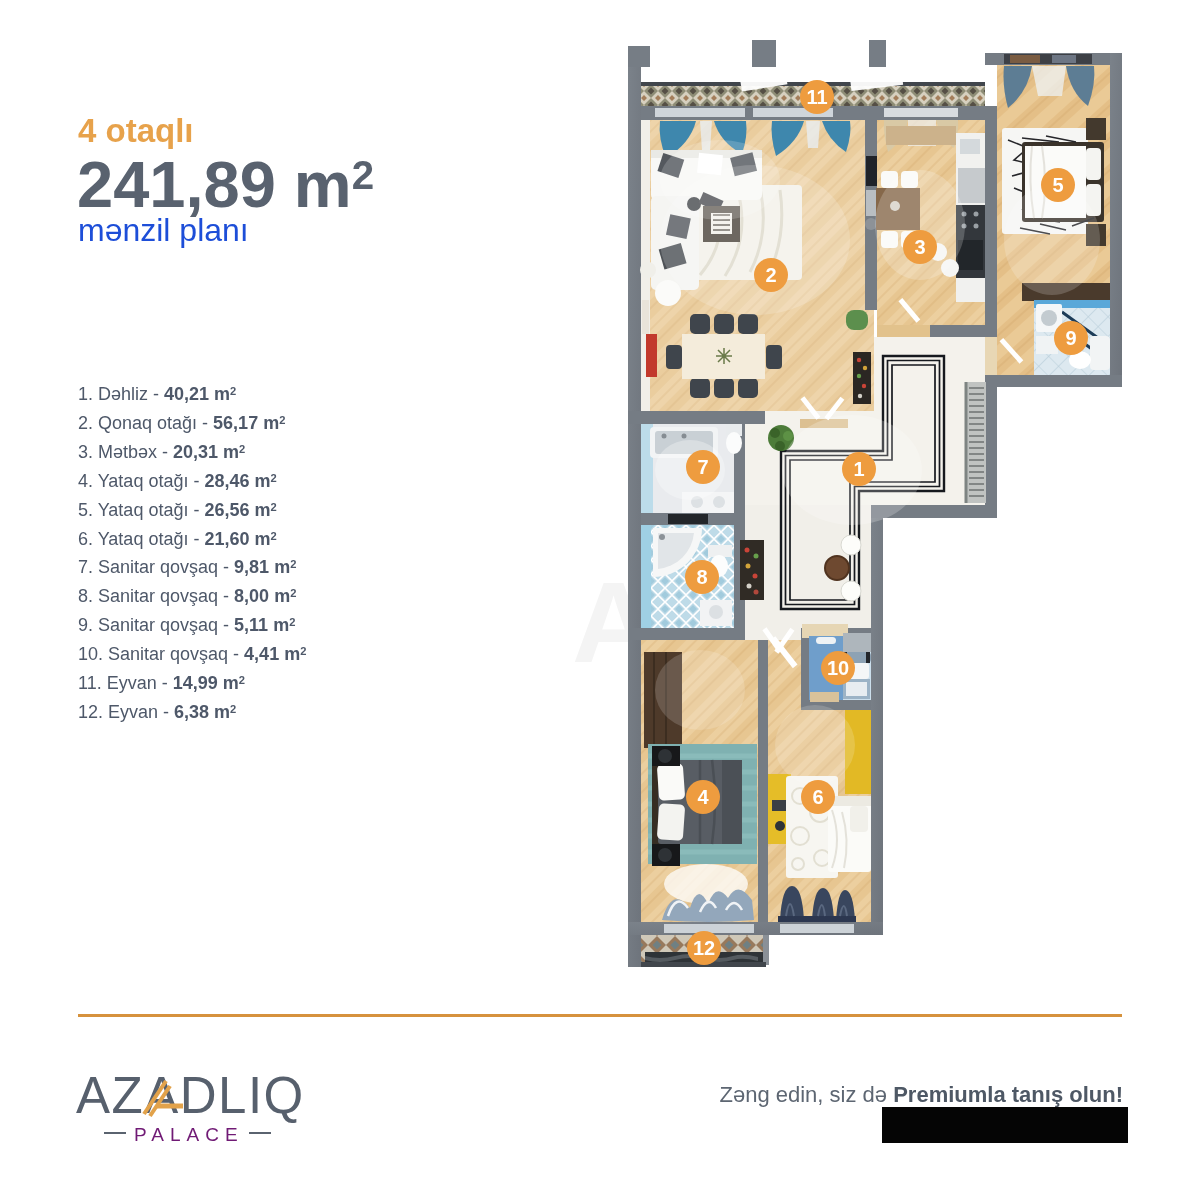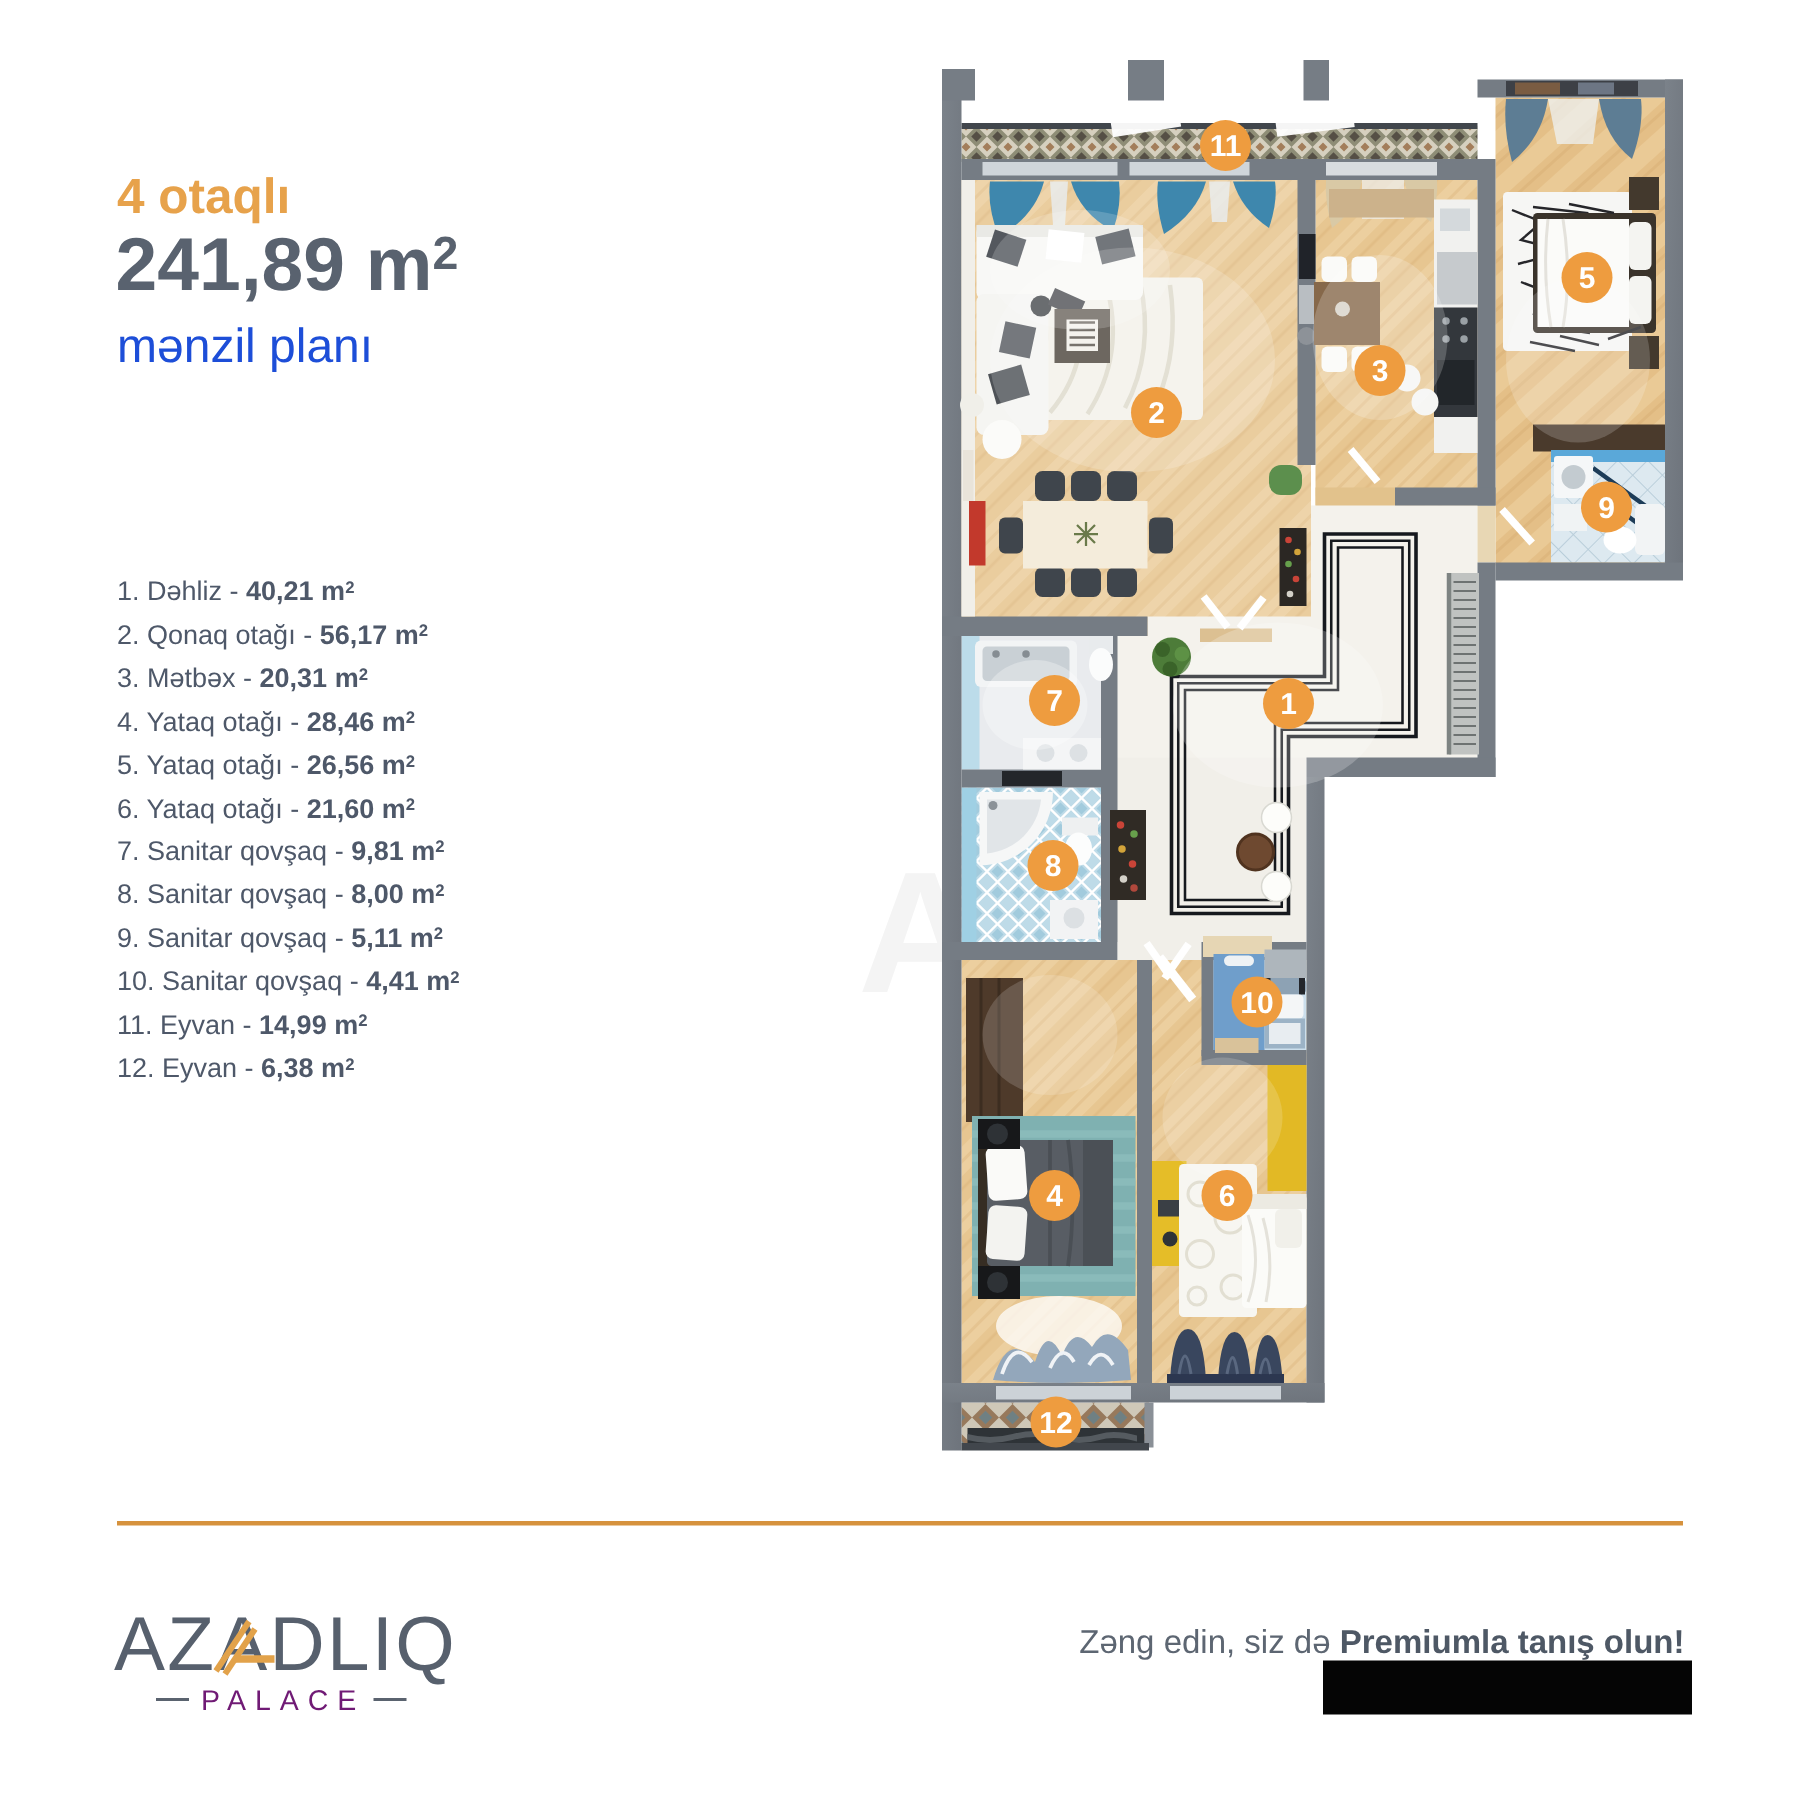--- a/index.html
+++ b/index.html
@@ -5,21 +5,21 @@
   html,body{margin:0;padding:0;}
   body{width:1200px;height:1200px;background:#ffffff;font-family:"Liberation Sans",sans-serif;position:relative;overflow:hidden;}
   .abs{position:absolute;}
   sup{font-size:0.62em;vertical-align:baseline;position:relative;top:-0.45em;line-height:0;}
 </style>
 </head>
 <body>
 
 <div class="abs" style="left:78px;top:112px;font-size:33px;font-weight:bold;color:#e7a24b;">4 otaqlı</div>
 
-<div class="abs" style="left:77px;top:147px;font-size:50px;font-weight:bold;color:#59626f;letter-spacing:0px;">241,89 m<sup>2</sup></div>
+<div class="abs" style="left:77px;top:147px;font-size:65px;font-weight:bold;color:#59626f;letter-spacing:0px;">241,89 m<sup>2</sup></div>
 
 <div class="abs" style="left:78px;top:212px;font-size:32px;color:#1d4ed8;">mənzil planı</div>
 
 <div class="abs" style="left:78px;top:380px;font-size:18px;color:#4e5869;line-height:28.9px;white-space:nowrap;">
 1. Dəhliz - <b>40,21 m<sup>2</sup></b><br>
 2. Qonaq otağı - <b>56,17 m<sup>2</sup></b><br>
 3. Mətbəx - <b>20,31 m<sup>2</sup></b><br>
 4. Yataq otağı - <b>28,46 m<sup>2</sup></b><br>
 5. Yataq otağı - <b>26,56 m<sup>2</sup></b><br>
 6. Yataq otağı - <b>21,60 m<sup>2</sup></b><br>

